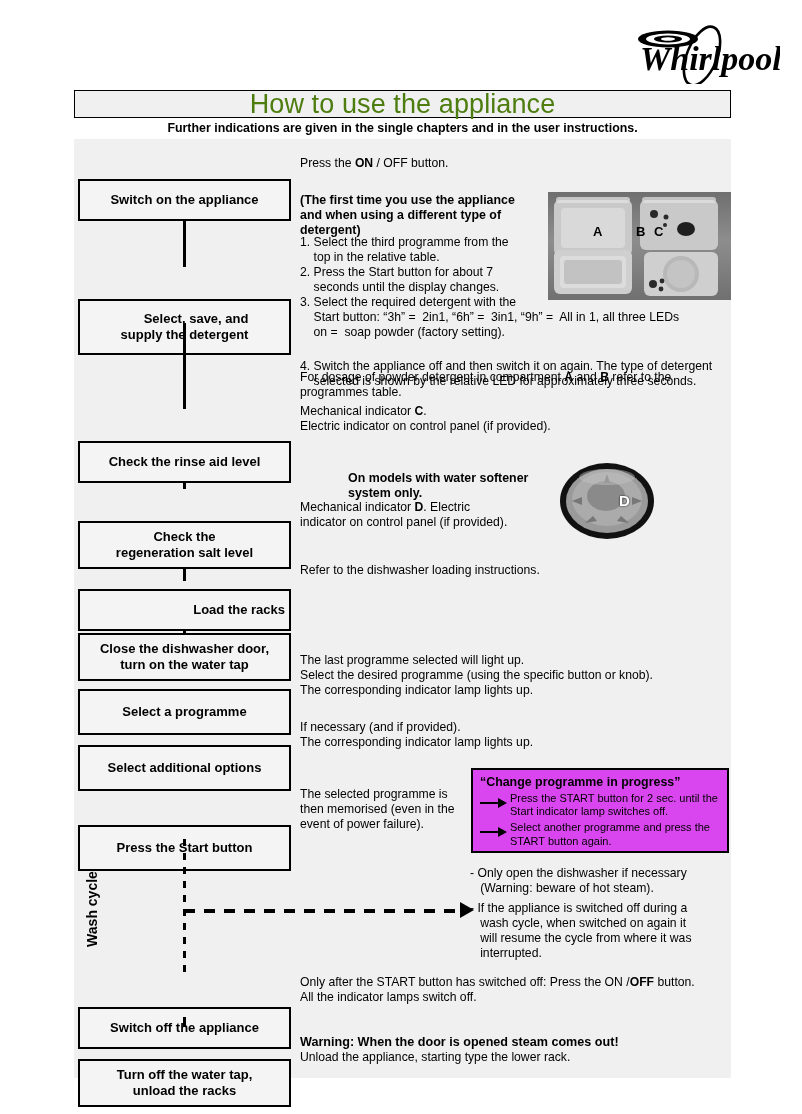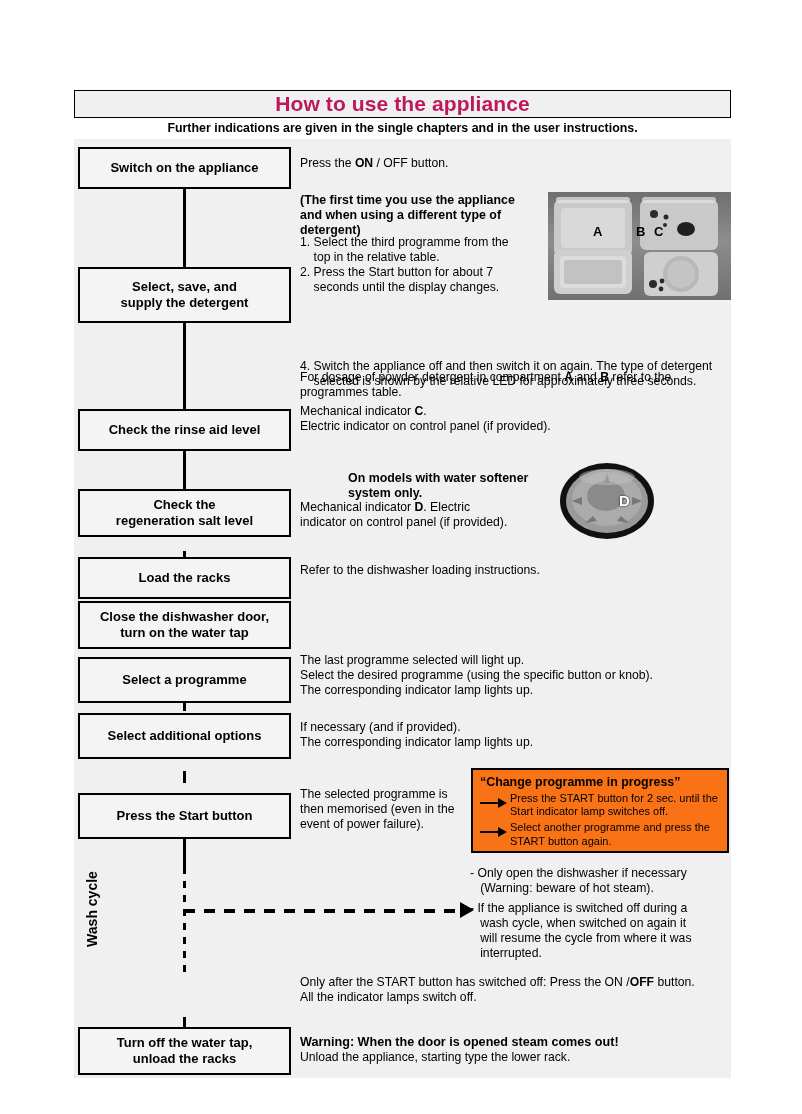--- a/index.html
+++ b/index.html
@@ -28,21 +28,21 @@
   
   .title-box {
     position: absolute;
     left: 74px; top: 90px;
     width: 657px; height: 28px;
     background: #f0f0f0;
     border: 1px solid #000;
     display: flex; align-items: center; justify-content: center;
   }
   .title-box span {
-    font-size: 21px; font-weight: bold; color: #be185d;
+    font-size: 27px; font-weight: normal; color: #4d7c0f;
     letter-spacing: 0.1px;
   }
   .subtitle {
     position: absolute;
     left: 74px; top: 121px;
     width: 657px;
     text-align: center;
     font-size: 12.4px; font-weight: bold; color: #000;
   }
 
@@ -59,20 +59,21 @@
     position: absolute;
     left: 4px;
     width: 213px;
     background: #f4f4f4;
     border: 2px solid #000;
     display: flex; align-items: center; justify-content: center;
     text-align: center;
     font-size: 13px; font-weight: bold; color: #000;
     line-height: 1.25;
     padding: 2px 4px;
+    margin-top: 32px;
   }
 
   
   .conn {
     position: absolute;
     left: 109px;
     width: 3px;
     background: #000;
   }
   .conn-dash {
@@ -110,21 +111,21 @@
     position: absolute;
     font-size: 13px; font-weight: bold;
     color: #000;
   }
 
   
   .cp-box {
     position: absolute;
     left: 471px; top: 768px;
     width: 258px; height: 85px;
-    background: #f97316;
+    background: #d946ef;
     border: 2px solid #000;
     padding: 5px 7px 4px 7px;
   }
   .cp-title {
     font-size: 12.4px; font-weight: bold; color: #000;
     margin-bottom: 3px;
   }
   .cp-row {
     display: flex; align-items: flex-start;
     margin-top: 3px;
@@ -173,20 +174,30 @@
     font-size: 7px; color: #888;
     letter-spacing: 0.5px;
     opacity: 0.55;
   }
 </style>
 </head>
 <body>
 
 <div id="page">
 
+  <div class="brand">
+    <svg width="160" height="62" viewBox="0 0 160 62" aria-hidden="true">
+      <ellipse cx="48" cy="17" rx="30" ry="8.5" fill="#000"></ellipse>
+      <ellipse cx="48" cy="17" rx="22" ry="5.4" fill="#fff"></ellipse>
+      <ellipse cx="48" cy="17" rx="14" ry="3.4" fill="#000"></ellipse>
+      <ellipse cx="48" cy="17" rx="7" ry="1.8" fill="#fff"></ellipse>
+      <ellipse cx="82" cy="34" rx="15" ry="31" fill="none" stroke="#000" stroke-width="2.6" transform="rotate(22 82 34)"></ellipse>
+      <text x="20" y="48" font-family="Liberation Serif, serif" font-size="34" font-weight="bold" font-style="italic" fill="#000">Whirlpool</text>
+    </svg>
+  </div>
 
   <div class="title-box">
     <span>How to use the appliance</span>
   </div>
   <div class="subtitle">Further indications are given in the single chapters and in the user instructions.</div>
 
   <div class="panel">
 
     <div class="conn" style="top:50px;height:38px;"></div>
     <div class="conn" style="top:230px;height:38px;"></div>
@@ -198,40 +209,45 @@
     <div class="conn" style="top:704px;height:28px;"></div>
     <div class="conn-dash" style="top:695px;height:0px;"></div>
 
     <div class="fbox" style="top:8px;height:42px;">
       <span>Switch on the appliance</span>
     </div>
     <div class="rtext" style="left:226px; top:17px; width:420px;">
       Press the <b>ON</b> / OFF button.
     </div>
 
-    <div class="fbox" style="top:128px;height:56px;">
+    <div class="fbox" style="top:128px;height:56px;text-align:right;">
       <span>
         <span>Select, save, and</span><br>
         <span>supply the detergent</span>
       </span>
     </div>
     <div class="conn" style="top:88px;height:40px;"></div>
     <div class="conn" style="top:184px;height:86px;"></div>
 
     <div class="rtext bold-head" style="left:226px; top:54px; width:250px; font-size:12.4px; line-height:1.2;">
       <span>(The first time you use the appliance</span><br>
       <span>and when using a different type of</span><br>
       <span>detergent)</span>
     </div>
 
     <div class="rtext" style="left:226px; top:96px; width:250px;">
       1. Select the third programme from the<br>&nbsp;&nbsp;&nbsp;&nbsp;top in the relative table.
     </div>
     <div class="rtext" style="left:226px; top:126px; width:250px;">
       2. Press the Start button for about 7<br>&nbsp;&nbsp;&nbsp;&nbsp;seconds until the display changes.
+    </div>
+    <div class="rtext" style="left:226px; top:156px; width:430px;">
+      3. Select the required detergent with the<br>
+      &nbsp;&nbsp;&nbsp;&nbsp;Start button: “3h” =&nbsp; 2in1, “6h” =&nbsp; 3in1, “9h” =&nbsp; All in 1, all three LEDs<br>
+      &nbsp;&nbsp;&nbsp;&nbsp;on =&nbsp; soap powder (factory setting).
     </div>
     <div class="rtext" style="left:226px; top:201px; width:430px;margin-top:19px;">
       4. Switch the appliance off and then switch it on again. The type of detergent<br>
       &nbsp;&nbsp;&nbsp;&nbsp;selected is shown by the relative LED for approximately three seconds.
     </div>
     <div class="rtext" style="left:226px; top:231px; width:430px;">
       For dosage of powder detergent in compartment <b>A</b> and <b>B</b> refer to the<br>programmes table.
     </div>
 
     <div class="disp-img" style="left:474px; top:53px;">
@@ -304,21 +320,21 @@
         <path d="M49 13 L52 22 L46 22 Z" fill="#777"></path>
         <path d="M14 40 L24 36 L24 44 Z" fill="#777"></path>
         <path d="M84 40 L74 36 L74 44 Z" fill="#777"></path>
         <path d="M27 62 L35 55 L39 60 Z" fill="#777"></path>
         <path d="M71 62 L63 55 L59 60 Z" fill="#777"></path>
         <ellipse cx="49" cy="16" rx="28" ry="8" fill="#c4c4c4" opacity="0.45"></ellipse>
       </svg>
     </div>
     <div class="img-label" style="left:545px; top:353px; color:#fff; font-size:15px; text-shadow:0 0 2px #000;">D</div>
 
-    <div class="fbox" style="top:418px;height:42px;">
+    <div class="fbox" style="top:418px;height:42px;justify-content:flex-end;">
       <span>Load the racks</span>
     </div>
     <div class="rtext" style="left:226px; top:424px; width:420px;">
       <span>Refer to the dishwasher loading instructions.</span>
     </div>
 
     <div class="fbox" style="top:462px;height:48px;">
       <span>
         <span>Close the dishwasher door,</span><br>
         <span>turn on the water tap</span>
@@ -386,20 +402,23 @@
       <span>- If the appliance is switched off during a</span><br>
       <span style="white-space:pre;">   wash cycle, when switched on again it</span><br>
       <span style="white-space:pre;">   will resume the cycle from where it was</span><br>
       <span style="white-space:pre;">   interrupted.</span>
     </div>
     <div class="rtext" style="left:396px; top:727px; width:270px;">
       <span>- Only open the dishwasher if necessary</span><br>
       <span style="white-space:pre;">   (Warning: beware of hot steam).</span>
     </div>
 
+    <div class="fbox" style="top:836px;height:42px;">
+      <span>Switch off the appliance</span>
+    </div>
     <div class="rtext" style="left:226px; top:836px; width:440px;">
       <span><span>Only after the START button has switched off: Press the ON /</span><b>OFF</b><span> button.</span></span><br>
       <span>All the indicator lamps switch off.</span>
     </div>
     <div class="conn" style="top:878px;height:10px;"></div>
 
     <div class="fbox" style="top:888px;height:48px;">
       <span>
         <span>Turn off the water tap,</span><br>
         <span>unload the racks</span>

